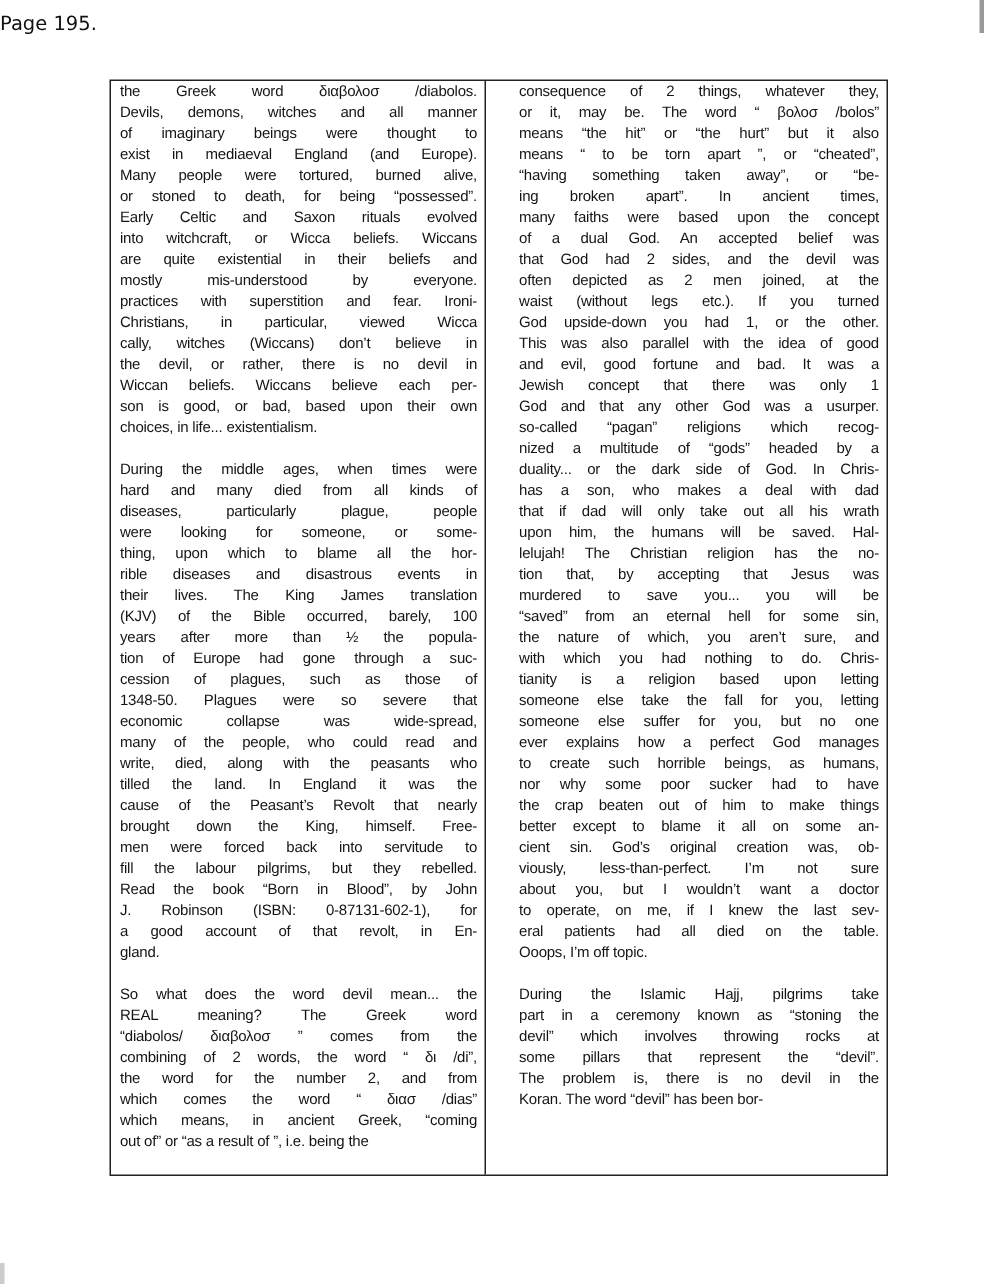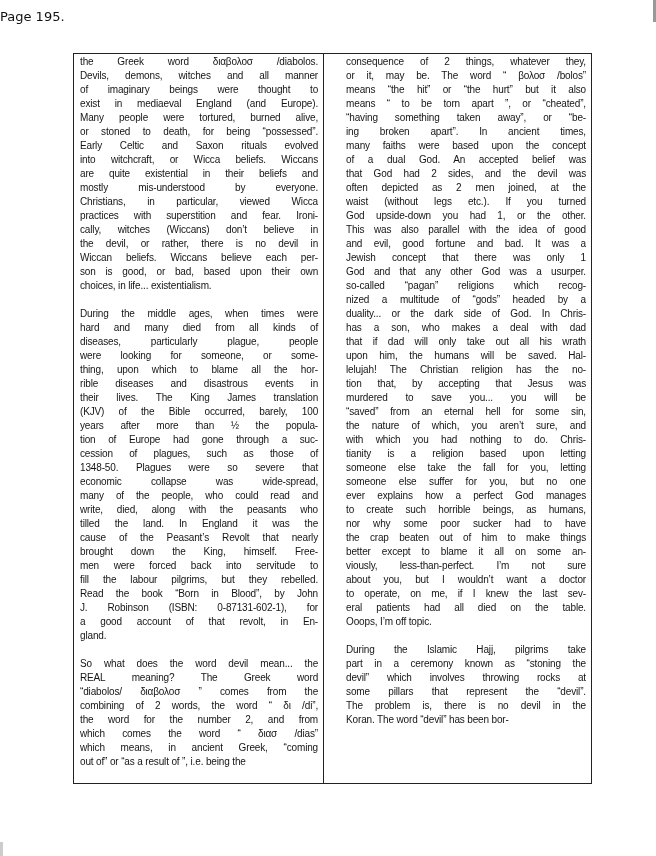--- a/index.html
+++ b/index.html
@@ -38,22 +38,22 @@
         <span class="line">the Greek word  διαβολοσ /diabolos.</span>
         <span class="line">Devils, demons, witches and all manner</span>
         <span class="line">of imaginary  beings were  thought  to</span>
         <span class="line">exist in mediaeval England (and Europe).</span>
         <span class="line">Many people were tortured, burned alive,</span>
         <span class="line">or stoned to death, for being “possessed”.</span>
         <span class="line">Early Celtic  and  Saxon  rituals  evolved</span>
         <span class="line">into witchcraft, or Wicca beliefs.  Wiccans</span>
         <span class="line">are  quite existential  in their beliefs and</span>
         <span class="line">mostly mis-understood by everyone.</span>
+        <span class="line">practices with superstition and fear. Ironi-</span>
         <span class="line">Christians, in particular,  viewed Wicca</span>
-        <span class="line">practices with superstition and fear. Ironi-</span>
         <span class="line">cally, witches (Wiccans) don’t  believe  in</span>
         <span class="line">the devil, or rather, there is no devil in</span>
         <span class="line">Wiccan beliefs.  Wiccans believe each per-</span>
         <span class="line">son is good, or bad, based upon their own</span>
         <span class="line last" style="text-align-last: left;">choices, in life... existentialism.</span>
       </div>
       <span class="gap"></span>
       <div>
         <span class="line">During the middle ages, when times were</span>
         <span class="line">hard  and  many died  from all kinds of</span>
@@ -123,20 +123,21 @@
         <span class="line">the nature of which, you aren’t sure, and</span>
         <span class="line">with which you had nothing to do.  Chris-</span>
         <span class="line">tianity is a religion based upon letting</span>
         <span class="line">someone else take the fall for you, letting</span>
         <span class="line">someone else suffer for you, but no one</span>
         <span class="line">ever explains how a perfect God manages</span>
         <span class="line">to create such horrible beings, as humans,</span>
         <span class="line">nor why some poor sucker had to have</span>
         <span class="line">the crap beaten out of him to make things</span>
         <span class="line">better except to blame it all on some an-</span>
+        <span class="line">cient sin.  God’s original creation was, ob-</span>
         <span class="line">viously, less-than-perfect.  I’m not sure</span>
         <span class="line">about you, but I wouldn’t want a doctor</span>
         <span class="line">to operate, on me, if I knew the last sev-</span>
         <span class="line">eral patients had all died on the table.</span>
         <span class="line last" style="text-align-last: left;">Ooops, I’m off  topic.</span>
       </div>
       <span class="gap"></span>
       <div>
         <span class="line">During  the Islamic  Hajj, pilgrims take</span>
         <span class="line">part in a ceremony known as “stoning the</span>

